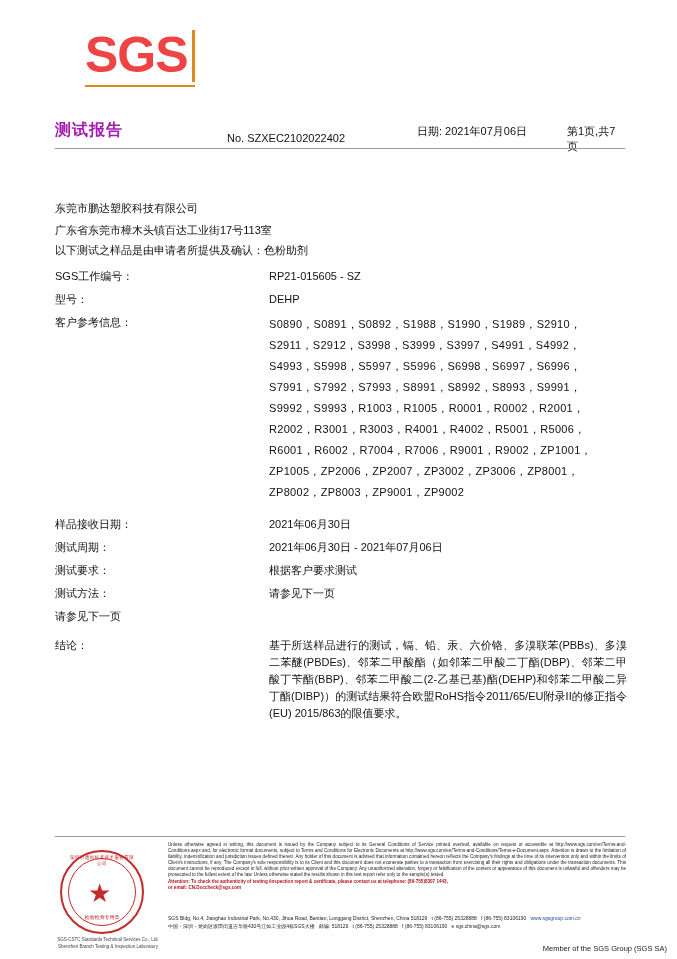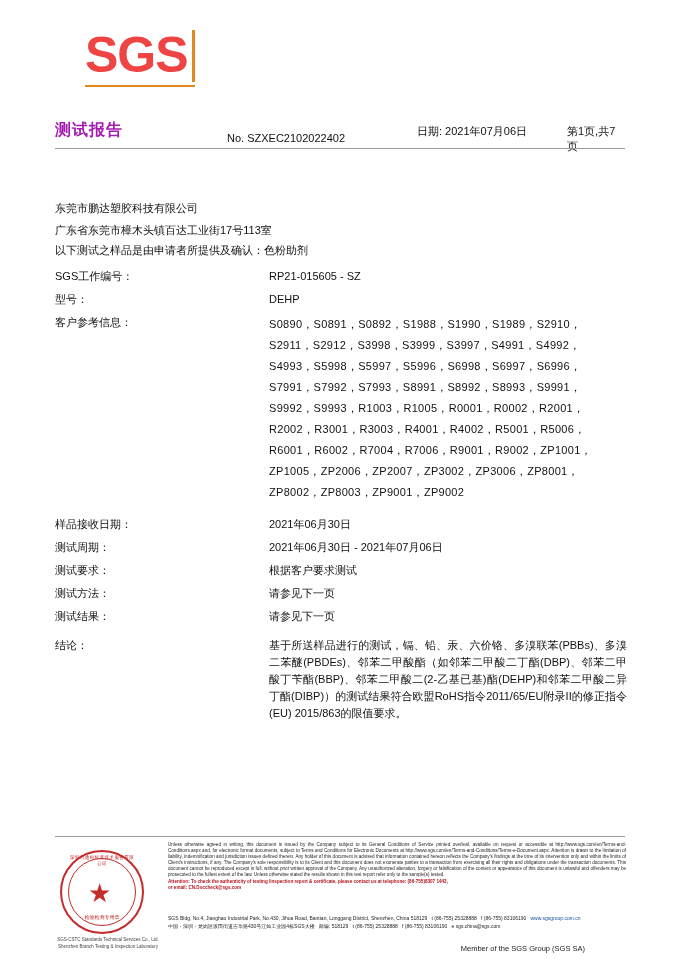--- a/index.html
+++ b/index.html
@@ -261,21 +261,21 @@
     width: 470px;
     font-size: 5px;
     line-height: 8px;
     color: #1f1f1f;
   }
   .footer-addr .web { color: #1b4fa0; }
   .member {
     position: absolute;
     left: 0;
     top: 944px;
-    width: 585px;
+    width: 667px;
     text-align: right;
     font-size: 7.5px;
     color: #222;
   }
   .addr-row { white-space: nowrap; }
 </style>
 </head>
 <body>
 
 <div class="page">
@@ -344,21 +344,20 @@
       <div class="field-label">测试要求：</div>
       <div class="field-value">根据客户要求测试</div>
     </div>
 
     <div class="field-row">
       <div class="field-label">测试方法：</div>
       <div class="field-value">请参见下一页</div>
     </div>
 
     <div class="field-row">
-      <div class="field-label">测试结果：</div>
       <div class="field-value">请参见下一页</div>
     </div>
 
     <div class="gap-sm"></div>
 
     <div class="field-row">
       <div class="field-label">结论：</div>
       <div class="field-value conclusion-text">基于所送样品进行的测试，镉、铅、汞、六价铬、多溴联苯(PBBs)、多溴二苯醚(PBDEs)、邻苯二甲酸酯（如邻苯二甲酸二丁酯(DBP)、邻苯二甲酸丁苄酯(BBP)、邻苯二甲酸二(2-乙基已基)酯(DEHP)和邻苯二甲酸二异丁酯(DIBP)）的测试结果符合欧盟RoHS指令2011/65/EU附录II的修正指令(EU) 2015/863的限值要求。</div>
     </div>
 

